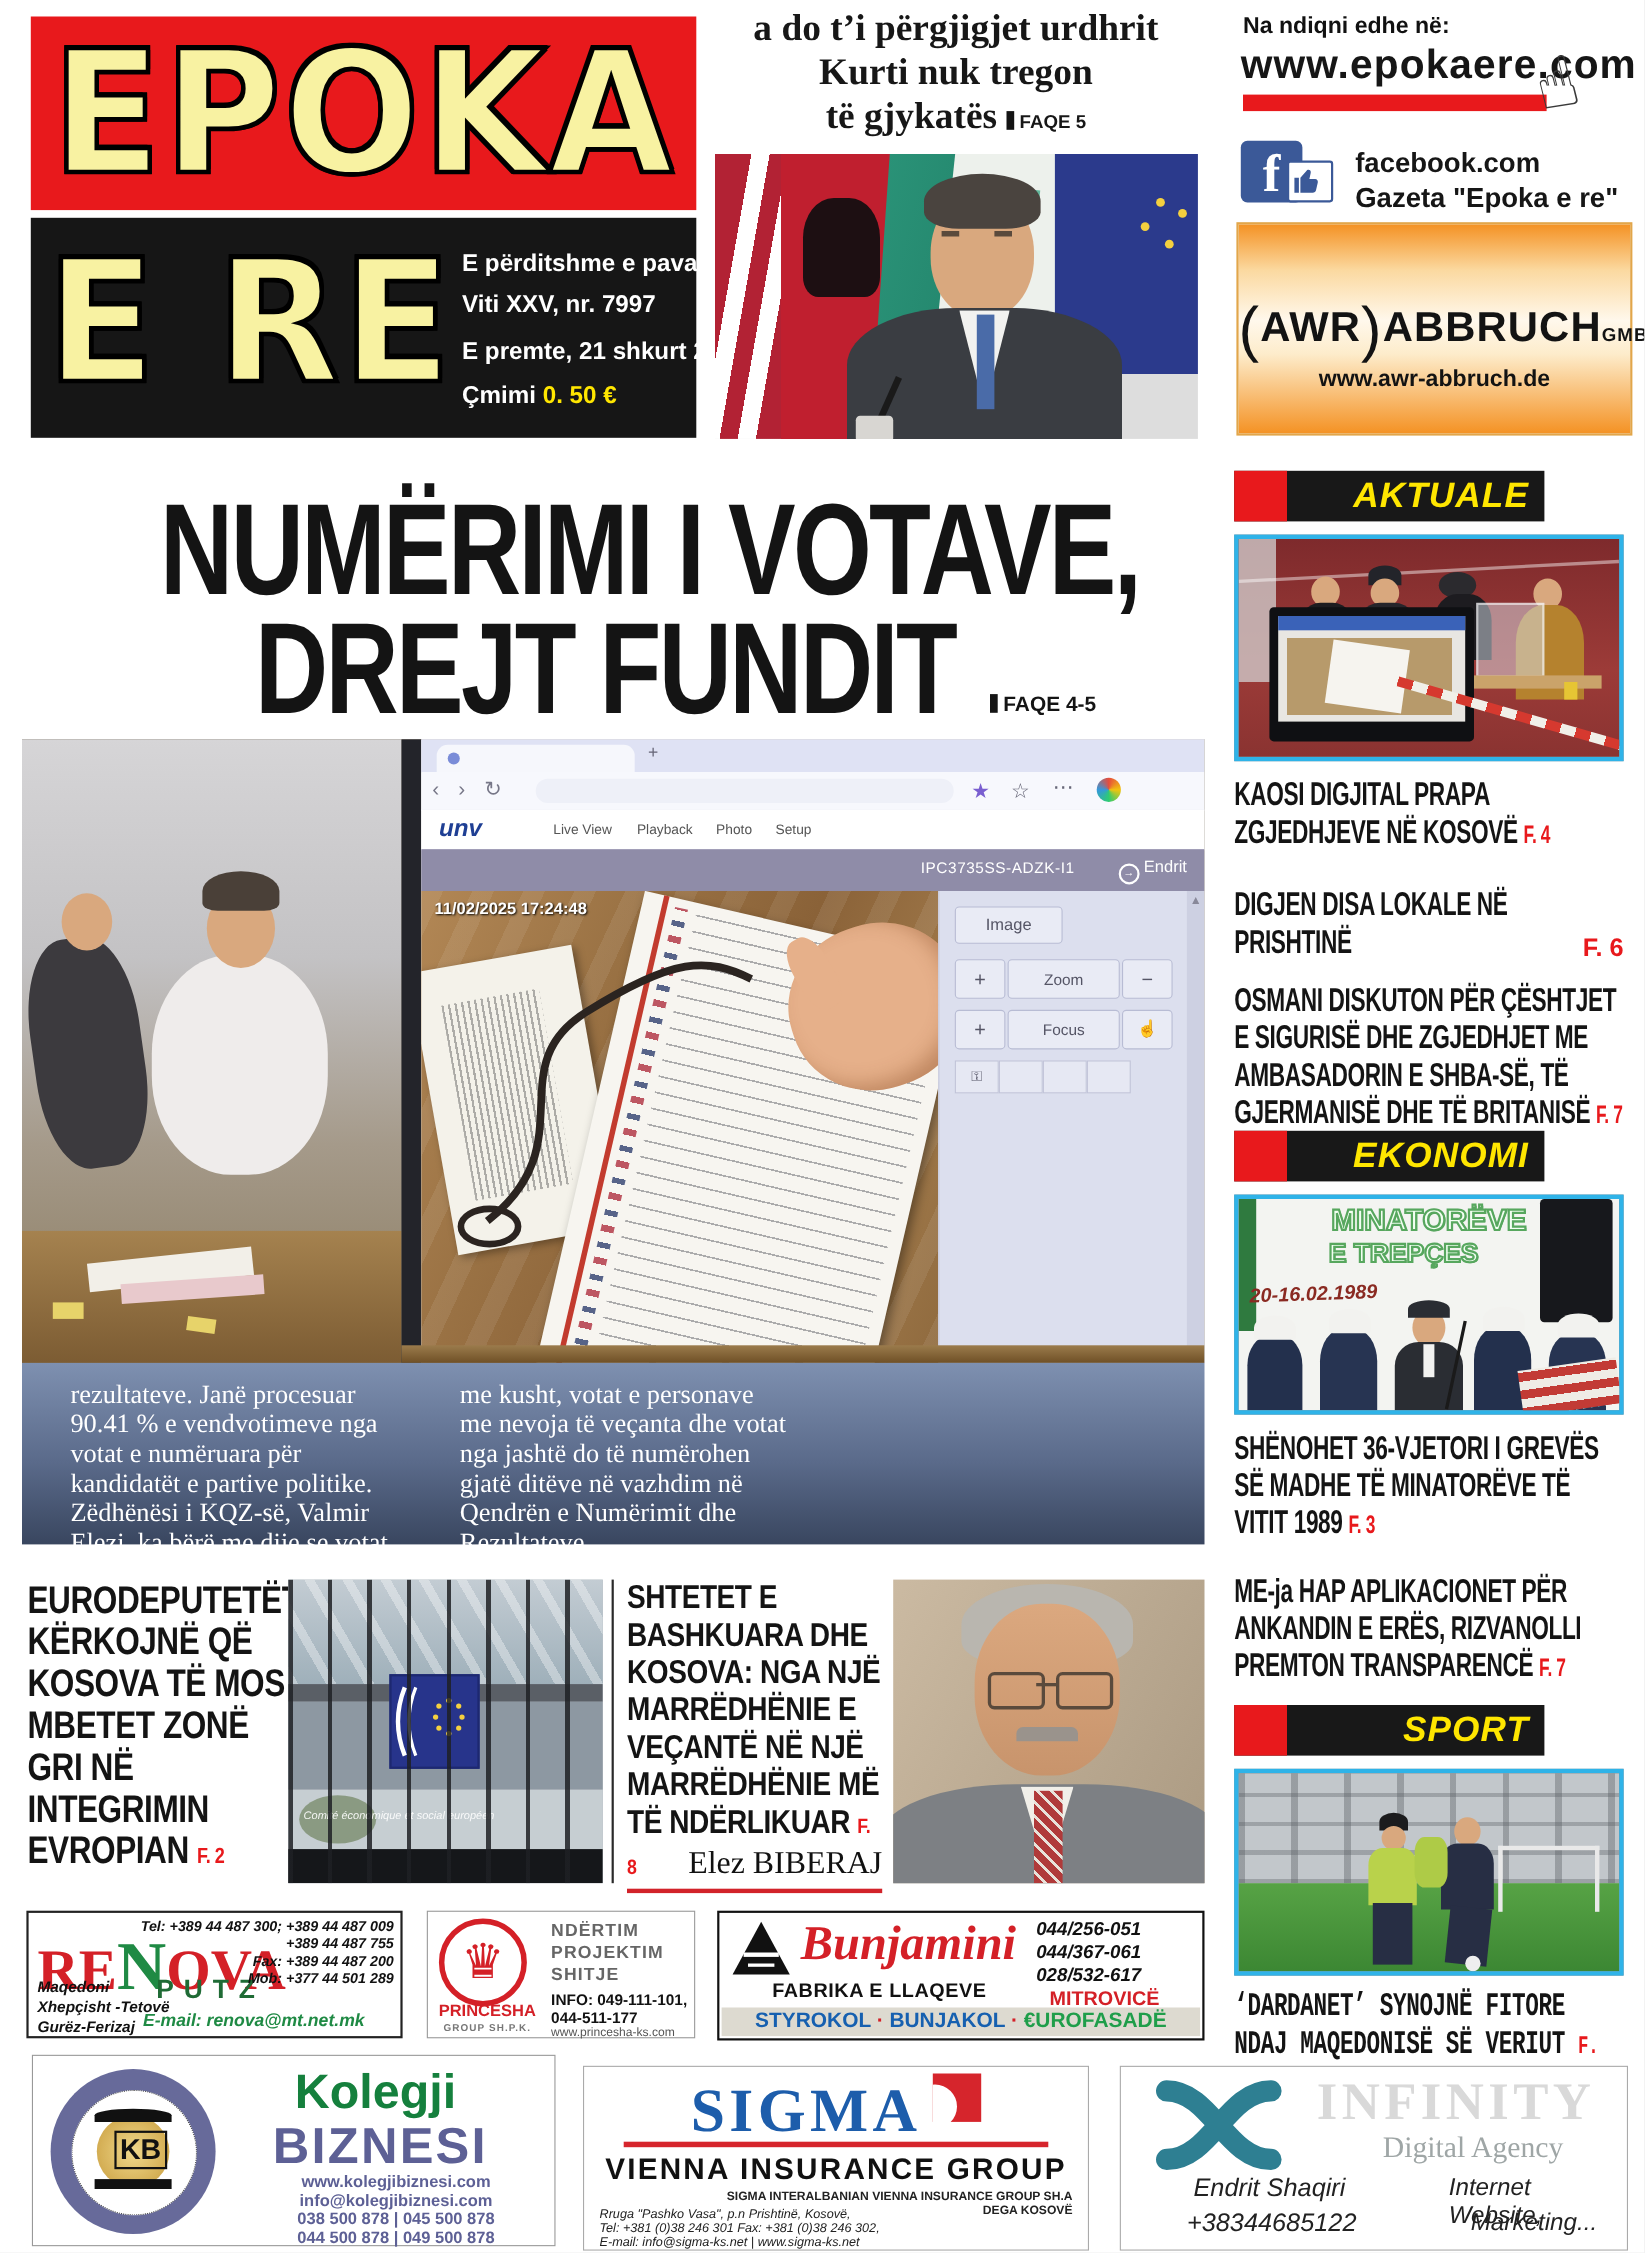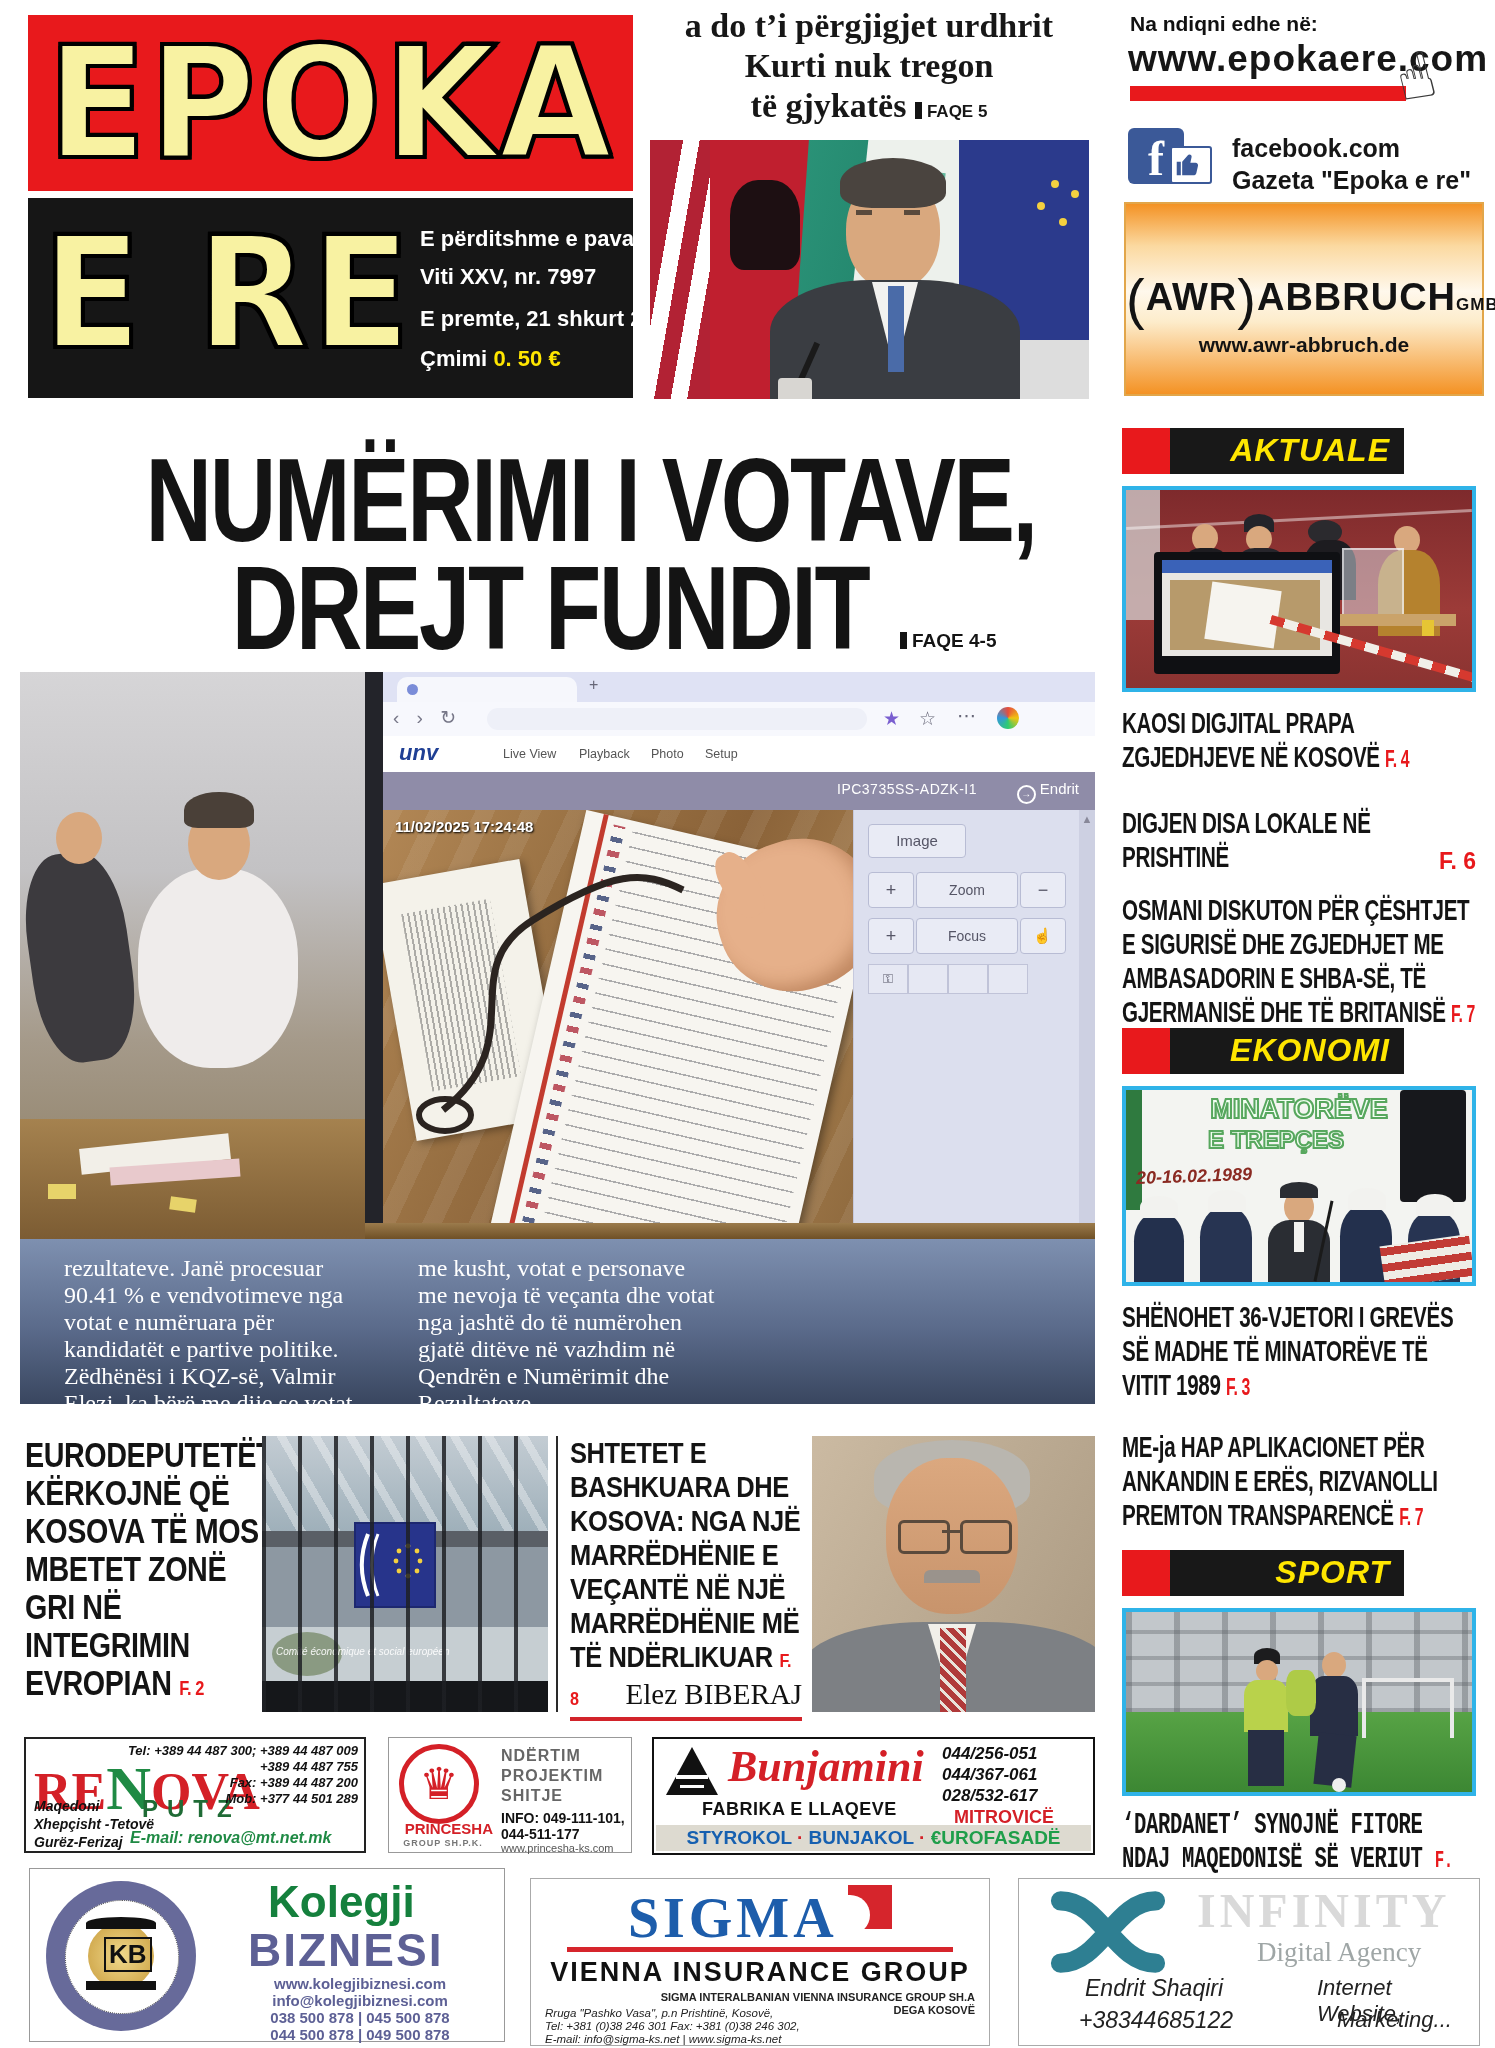--- a/index.html
+++ b/index.html
@@ -393,21 +393,21 @@
       <div>+389 44 487 755</div>
       <div>Fax: +389 44 487 200</div>
       <div>Mob: +377 44 501 289</div>
     </div>
   </div>
 
   <div class="adbox" style="left:388px;top:1737px;width:244px;height:116px;border:1px solid #999;">
     <div class="abs" style="left:10px;top:6px;width:70px;height:70px;border:5px solid #d42027;border-radius:50%;text-align:center;">
       <span style="color:#d42027;font-size:44px;line-height:70px;font-family:'DejaVu Sans',sans-serif;">♛</span>
     </div>
-    <div class="abs" style="left:4px;top:82px;width:100px;text-align:right;color:#d42027;font-weight:800;font-size:15px;">PRINCESHA</div>
+    <div class="abs" style="left:4px;top:82px;width:100px;text-align:center;color:#d42027;font-weight:800;font-size:15px;">PRINCESHA</div>
     <div class="abs" style="left:4px;top:100px;width:100px;text-align:center;color:#777;font-weight:700;font-size:9px;letter-spacing:1px;">GROUP SH.P.K.</div>
     <div class="abs" style="left:112px;top:8px;color:#666;font-weight:800;font-size:16px;line-height:20px;letter-spacing:1px;">
       <div>NDËRTIM</div>
       <div>PROJEKTIM</div>
       <div>SHITJE</div>
     </div>
     <div class="abs" style="left:112px;top:72px;color:#111;font-weight:800;font-size:14px;">INFO: 049-111-101,</div>
     <div class="abs" style="left:112px;top:88px;color:#111;font-weight:800;font-size:14px;">044-511-177</div>
     <div class="abs" style="left:112px;top:104px;color:#555;font-size:11px;">www.princesha-ks.com</div>
   </div>

